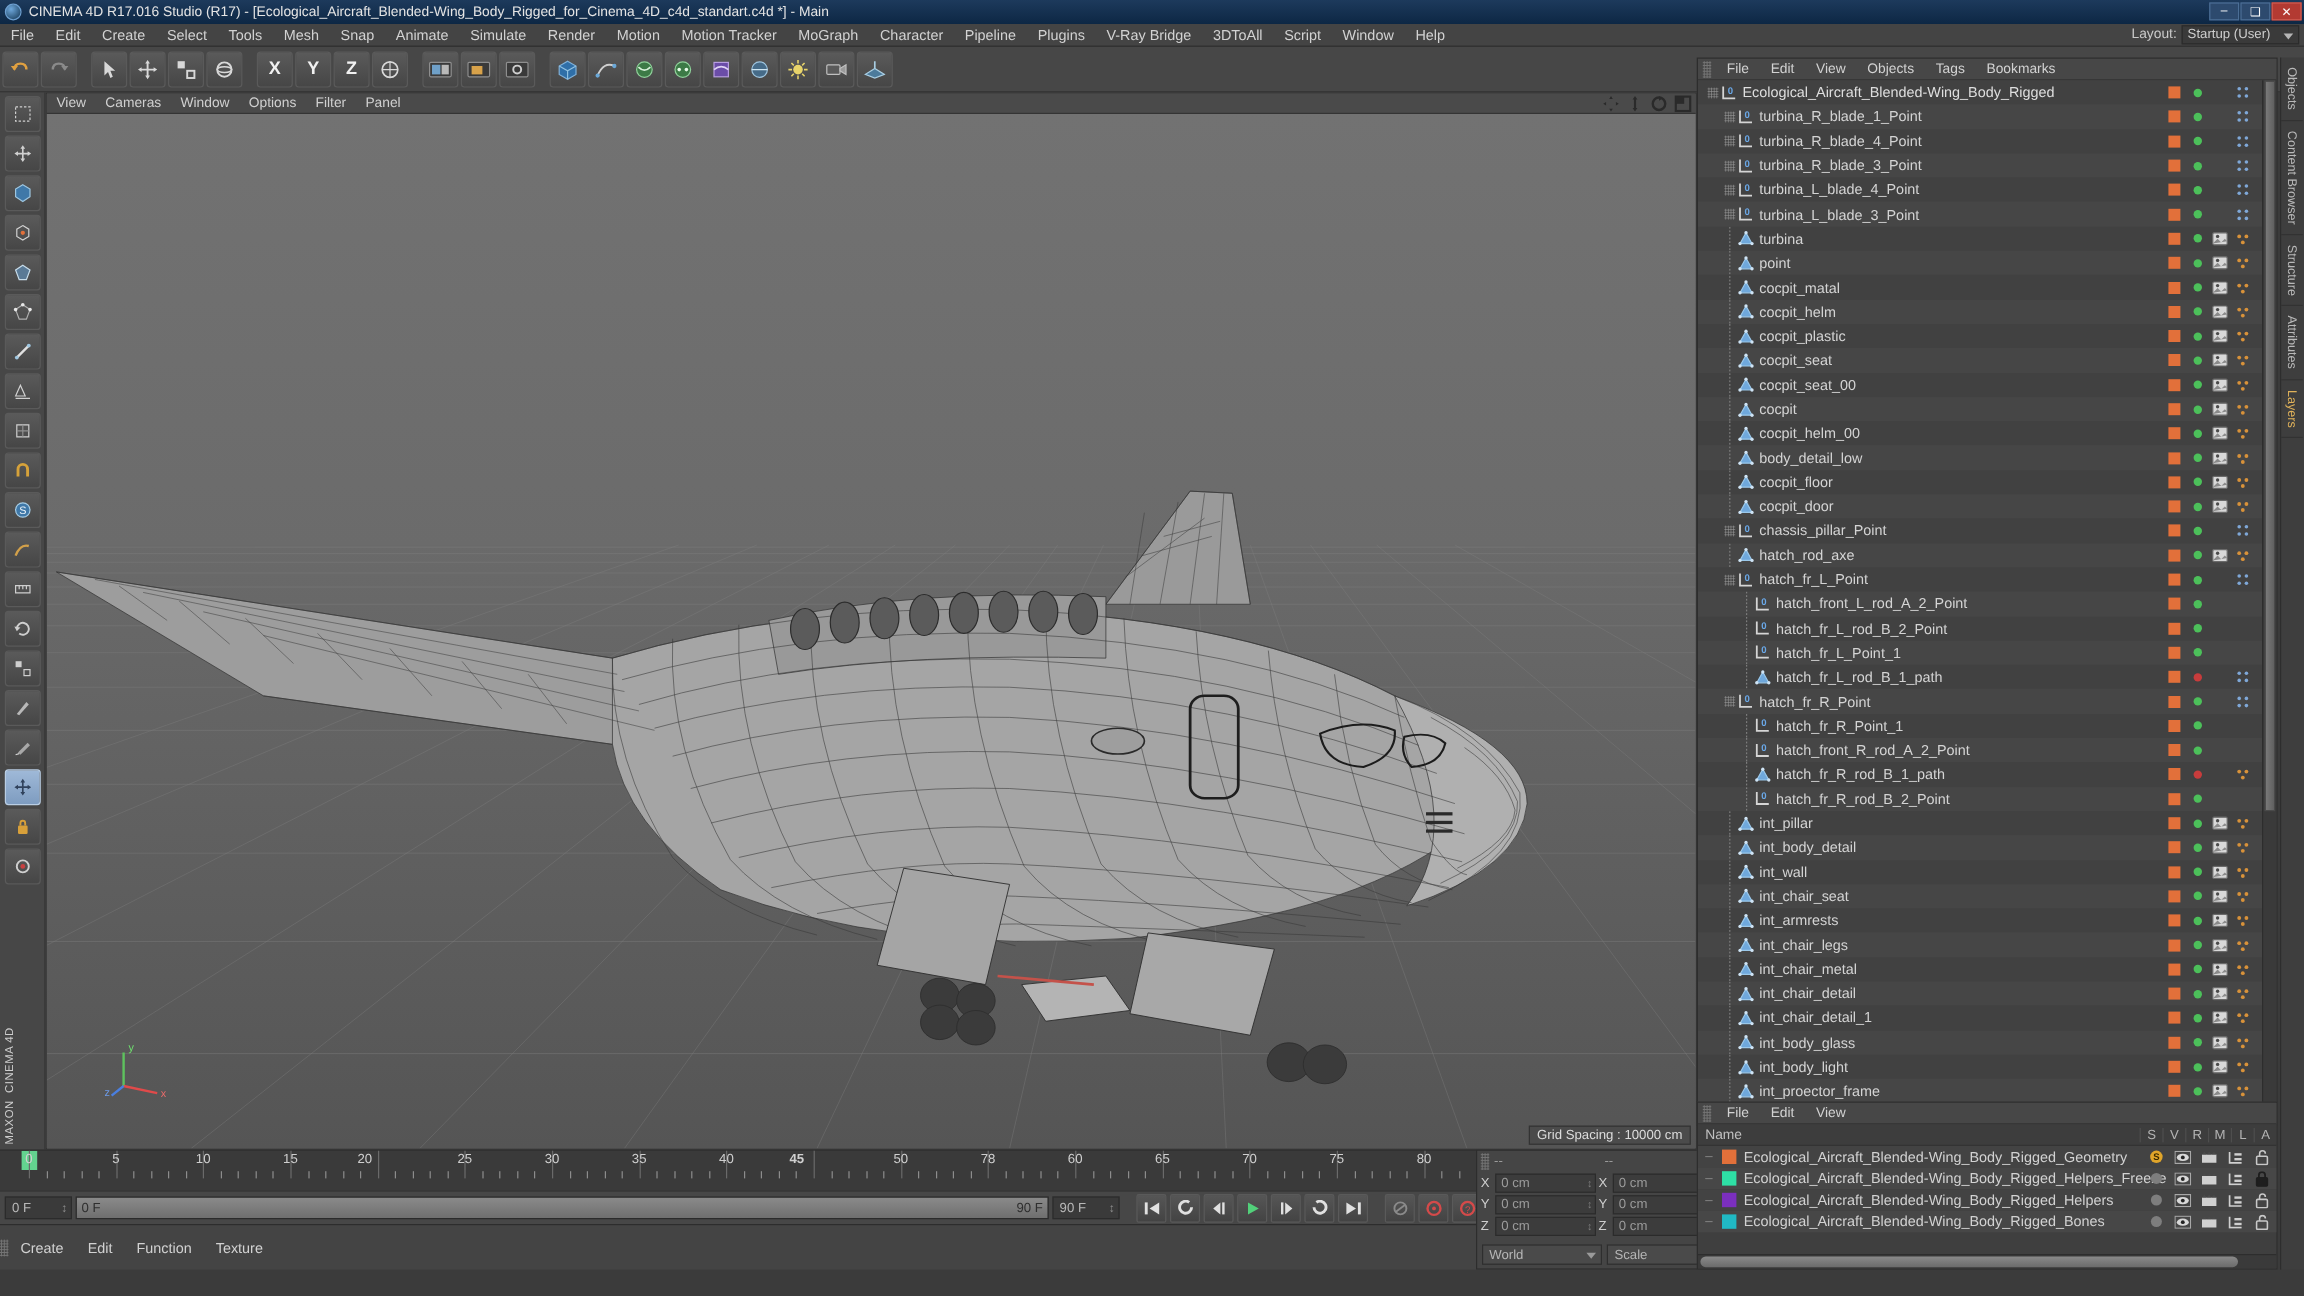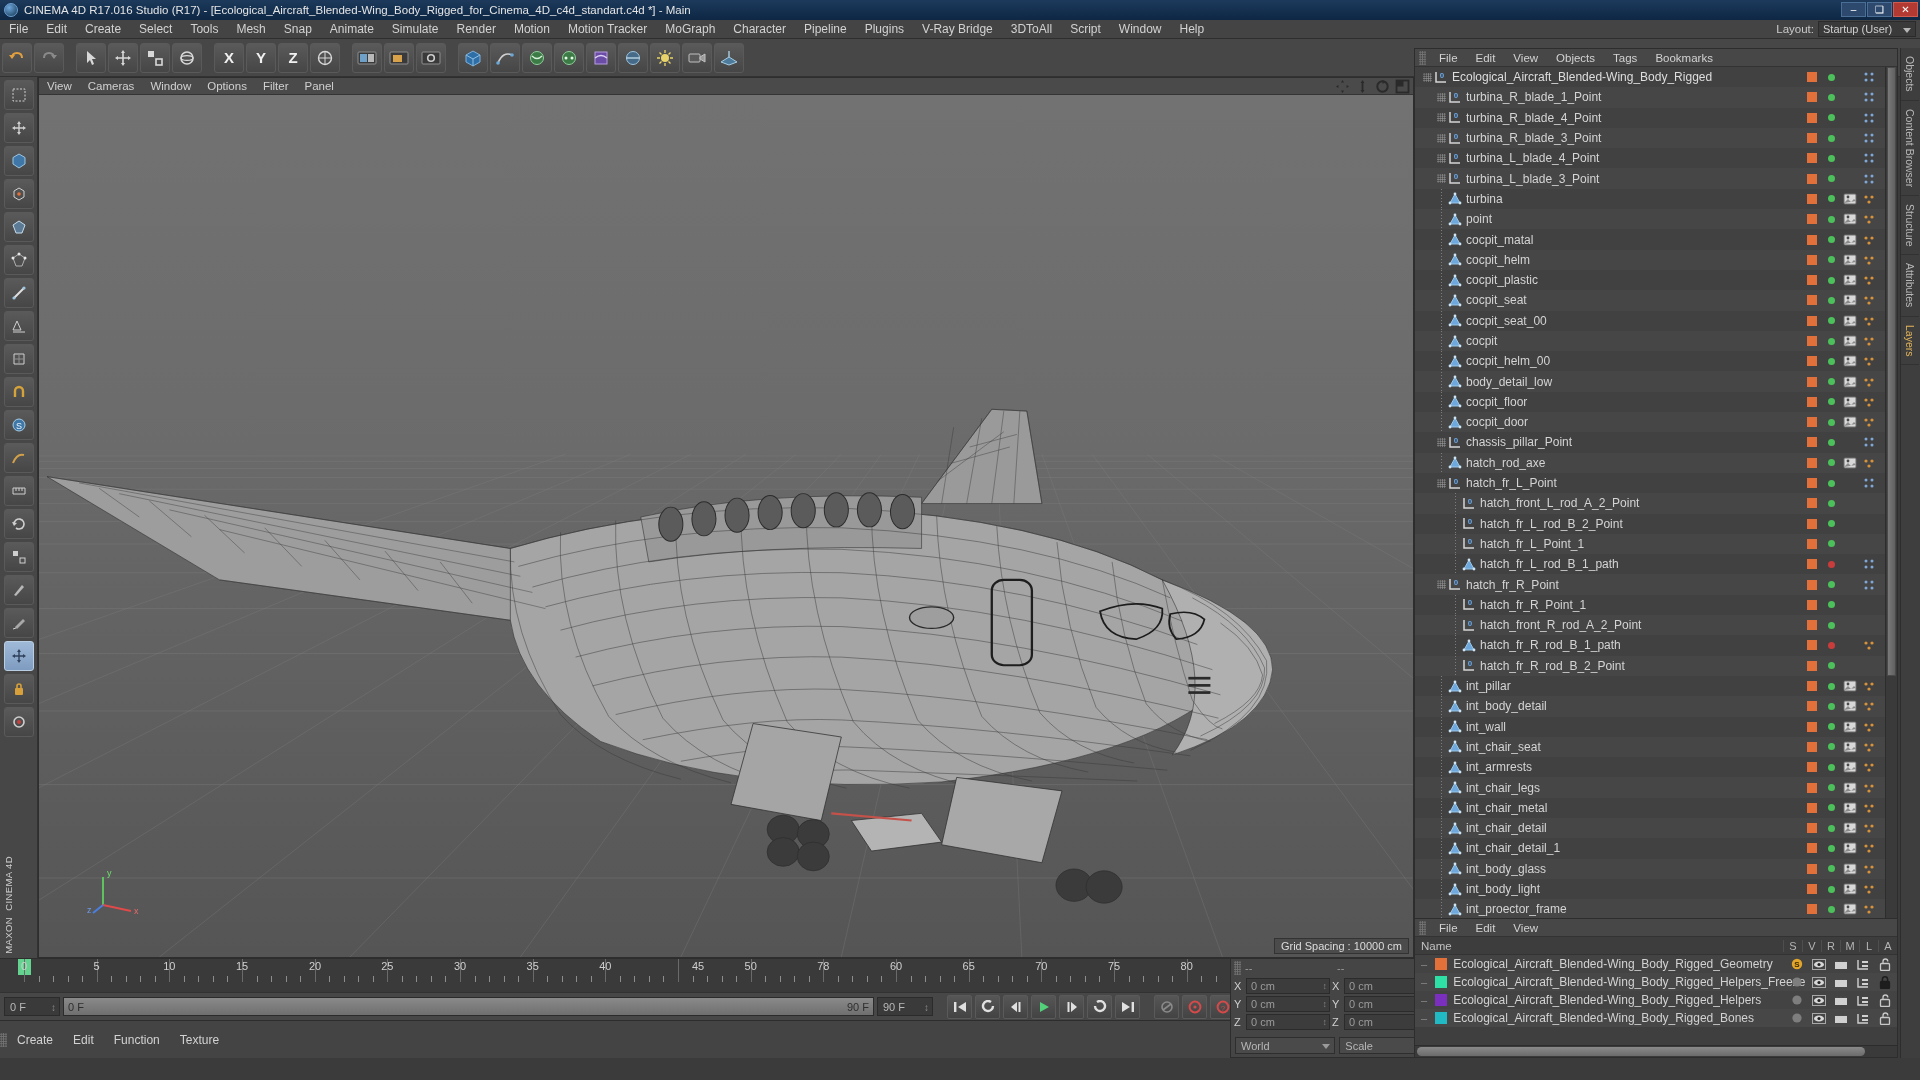--- a/index.html
+++ b/index.html
@@ -904,26 +904,26 @@
         <div class="tl-tick major" style="left: 1259.33px;"></div>
         <div class="tl-tick" style="left: 1273.87px;"></div>
         <div class="tl-tick" style="left: 1288.4px;"></div>
         <div class="tl-tick" style="left: 1302.93px;"></div>
         <div class="tl-tick" style="left: 1317.47px;"></div>
         <div class="tl-tick major" style="left: 1332px;"></div>
         <div class="tl-lbl" style="left: 24px;">0</div>
         <div class="tl-lbl" style="left: 96.6667px;">5</div>
         <div class="tl-lbl" style="left: 169.333px;">10</div>
         <div class="tl-lbl" style="left: 242px;">15</div>
-        <div class="tl-lbl" style="left: 315px;">20</div>
+        <div class="tl-lbl" style="left: 304px;">20</div>
         <div class="tl-lbl" style="left: 387.333px;">25</div>
         <div class="tl-lbl" style="left: 460px;">30</div>
         <div class="tl-lbl" style="left: 532.667px;">35</div>
         <div class="tl-lbl" style="left: 605.333px;">40</div>
-        <div class="tl-lbl" style="left: 698px;">45</div>
+        <div class="tl-lbl" style="left: 664px; font-weight: bold;">45</div>
         <div class="tl-lbl" style="left: 750.667px;">50</div>
         <div class="tl-lbl" style="left: 823.333px;">78</div>
         <div class="tl-lbl" style="left: 896px;">60</div>
         <div class="tl-lbl" style="left: 968.667px;">65</div>
         <div class="tl-lbl" style="left: 1041.33px;">70</div>
         <div class="tl-lbl" style="left: 1114px;">75</div>
         <div class="tl-lbl" style="left: 1186.67px;">80</div>
         <div class="tl-lbl" style="left: 1259.33px;">85</div>
         <div class="tl-lbl" style="left: 1332px;">90</div>
       </div>

